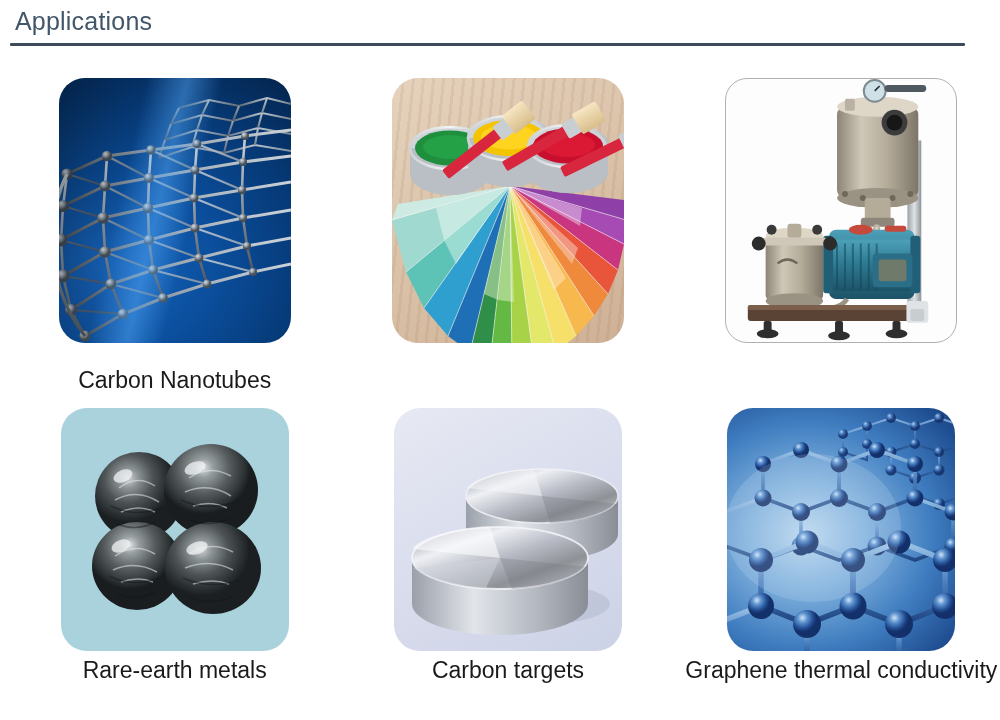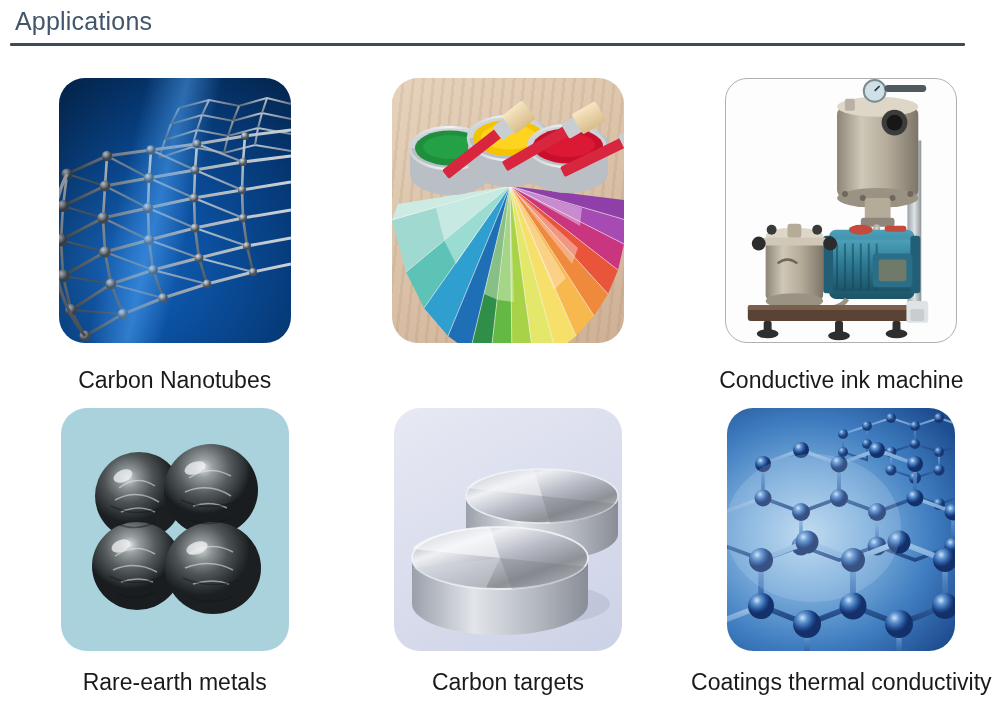--- a/index.html
+++ b/index.html
@@ -40,21 +40,21 @@
     background: #fff;
   }
   .thumb.r1 { width: 232px; height: 265px; margin-top: 8px; }
   .thumb.r2 { width: 228px; height: 243px; margin-top: 3px; }
 
   .caption {
     font-size: 23px; color: #1a1a1a; line-height: 30px;
     white-space: nowrap; font-weight: 400;
   }
   .cell.r1 .caption { margin-top: 22px; }
-  .cell.r2 .caption { margin-top: 16px; }
+  .cell.r2 .caption { margin-top: 4px; }
 
   
   .cnt { background:
       radial-gradient(120% 90% at 20% 70%, #1867c0 0%, #0b4f9e 38%, #063a78 70%, #04264f 100%);
   }
   .cnt .sheen {
     position: absolute; inset: 0;
     background:
       linear-gradient(103deg, rgba(255,255,255,0) 30%, rgba(90,175,255,.45) 44%, rgba(255,255,255,0) 56%),
       linear-gradient(100deg, rgba(0,0,0,.35) 0%, rgba(0,0,0,0) 40%);
@@ -410,21 +410,20 @@
           <g fill="#2e2e2e">
             <rect x="38" y="244" width="8" height="12" rx="2"></rect>
               <ellipse cx="42" cy="257" rx="11" ry="4.5"></ellipse>
             <rect x="110" y="244" width="8" height="14" rx="2"></rect>
               <ellipse cx="114" cy="259" rx="11" ry="4.5"></ellipse>
             <rect x="168" y="244" width="8" height="12" rx="2"></rect>
               <ellipse cx="172" cy="257" rx="11" ry="4.5"></ellipse>
           </g>
         </svg>
       </div>
-      <div class="caption">Conductive ink machine</div>
     </div>
 
     <div class="cell r2">
       <div class="thumb r2 rare">
         <svg viewBox="0 0 228 243" preserveAspectRatio="none">
           <defs>
             <radialGradient id="ball" cx="38%" cy="30%">
               <stop offset="0" stop-color="#cfd4d6"></stop>
               <stop offset=".22" stop-color="#8d9496"></stop>
               <stop offset=".55" stop-color="#4e5456"></stop>
@@ -602,17 +601,17 @@
                 <circle cx="126" cy="198" r="13.5"></circle>
                 <circle cx="218" cy="198" r="13"></circle>
               <circle cx="80" cy="216" r="14"></circle>
                 <circle cx="172" cy="216" r="14"></circle>
             </g>
 
             <ellipse cx="86" cy="120" rx="88" ry="74" fill="#d7e9fa" opacity=".18"></ellipse>
           </g>
         </svg>
       </div>
-      <div class="caption">Coatings thermal conductivity</div>
+      <div class="caption">Graphene thermal conductivity</div>
     </div>
 
   </div>
 </div>
 
 </body></html>

